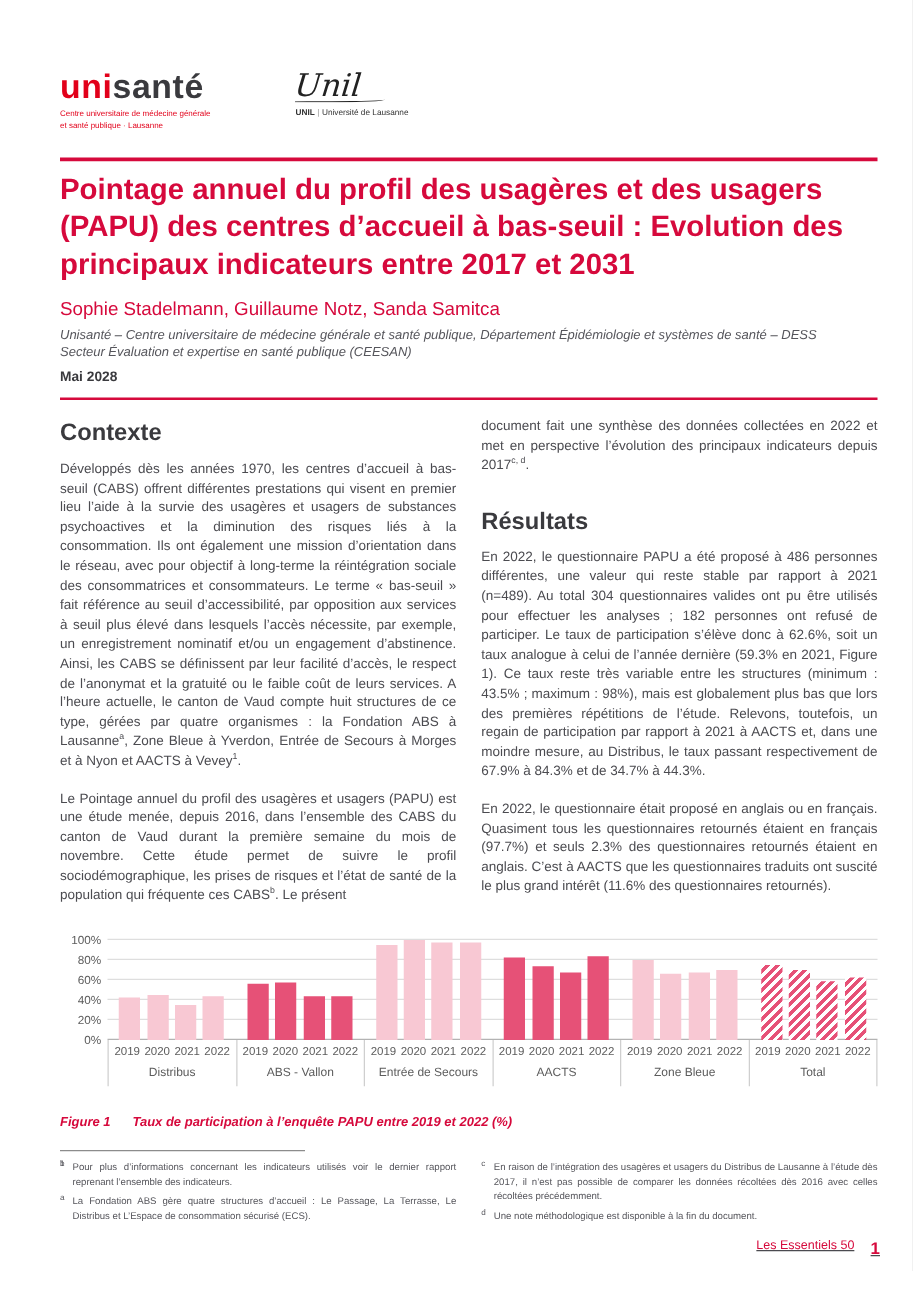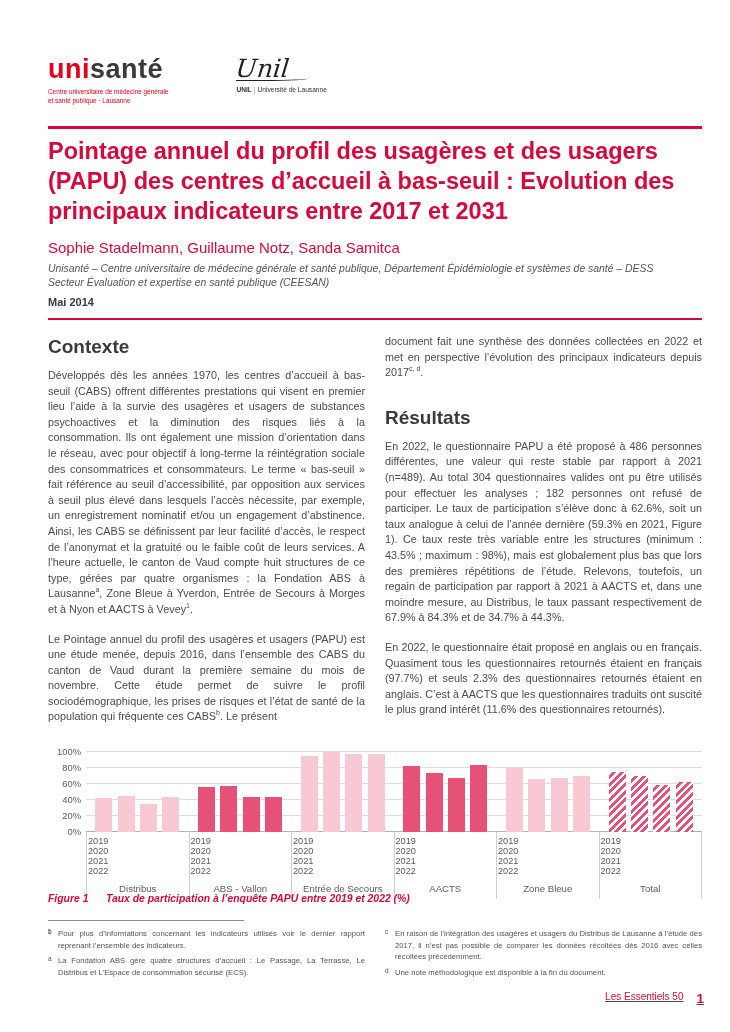--- a/index.html
+++ b/index.html
@@ -45,21 +45,21 @@
   .plot { position:relative; height:80px; }
   .grid { position:absolute; left:0; right:0; height:1px; background:#dedede; }
   .grid.zero { background:#b3b3b3; }
   .ylab { position:absolute; right:100%; margin-right:5px; width:34px; text-align:right; white-space:nowrap; }
   .groups { position:absolute; left:0; right:0; top:0; bottom:0; display:flex; }
   .group { flex:1; display:flex; align-items:flex-end; justify-content:space-evenly; padding:0 4px; }
   .bar { width:17px; }
   .xaxis { display:flex; border-bottom:0; }
   .xcell { flex:1; border-right:1px solid #cfcfcf; }
   .xcell:first-child { border-left:1px solid #cfcfcf; }
-  .years { display:flex; justify-content:space-evenly; padding:4px 1px 3px; font-size:9.2px;flex-direction:column; }
+  .years { display:flex; justify-content:space-evenly; padding:4px 1px 3px; font-size:9.2px; }
   .gname { text-align:center; padding:4px 0 5px; font-size:9.6px; }
   
   .figcap { position:absolute; top:893px; left:48px; color:#d6093c;
     font-size:10.4px; font-weight:700; font-style:italic; display:flex; }
   .figcap .fl { width:58px; }
   .fn-divider { position:absolute; top:920px; left:48px; width:196px; height:1px; background:#8c8c8c; }
   .footnotes { position:absolute; top:928px; left:48px; width:654px; display:flex; gap:20px; }
   .fncol { width:317px; }
   .fn { position:relative; padding-left:10px; font-size:7.7px; line-height:1.5; color:#55555b; margin-bottom:4px; text-align:justify; }
   .fn > sup { position:absolute; left:0; top:-1px; font-size:6.5px; }
@@ -88,21 +88,21 @@
   </div>
 
   <div class="rule rule1"></div>
 
   <h1 class="title">Pointage annuel du profil des usagères et des usagers (PAPU) des centres d’accueil à bas-seuil : Evolution des principaux indicateurs entre 2017 et 2031</h1>
   <div class="authors">Sophie Stadelmann, Guillaume Notz, Sanda Samitca</div>
   <div class="affil">
     <div>Unisanté – Centre universitaire de médecine générale et santé publique, Département Épidémiologie et systèmes de santé – DESS</div>
     <div>Secteur Évaluation et expertise en santé publique (CEESAN)</div>
   </div>
-  <div class="docdate">Mai 2014</div>
+  <div class="docdate">Mai 2028</div>
   <div class="rule rule2"></div>
 
   <div class="columns">
     <div class="col">
       <h2 class="sect">Contexte</h2>
       <p><span>Développés dès les années 1970, les centres d’accueil à bas-seuil (CABS) offrent différentes prestations qui visent en premier lieu l’aide à la survie des usagères et usagers de substances psychoactives et la diminution des risques liés à la consommation. Ils ont également une mission d’orientation dans le réseau, avec pour objectif à long-terme la réintégration sociale des consommatrices et consommateurs. Le terme « bas-seuil » fait référence au seuil d’accessibilité, par opposition aux services à seuil plus élevé dans lesquels l’accès nécessite, par exemple, un enregistrement nominatif et/ou un engagement d’abstinence. Ainsi, les CABS se définissent par leur facilité d’accès, le respect de l’anonymat et la gratuité ou le faible coût de leurs services. A l’heure actuelle, le canton de Vaud compte huit structures de ce type, gérées par quatre organismes : la Fondation ABS à Lausanne</span><sup>a</sup><span>, Zone Bleue à Yverdon, Entrée de Secours à Morges et à Nyon et AACTS à Vevey</span><sup>1</sup><span>.</span></p>
       <p><span>Le Pointage annuel du profil des usagères et usagers (PAPU) est une étude menée, depuis 2016, dans l’ensemble des CABS du canton de Vaud durant la première semaine du mois de novembre. Cette étude permet de suivre le profil sociodémographique, les prises de risques et l’état de santé de la population qui fréquente ces CABS</span><sup>b</sup><span>. Le présent</span></p>
     </div>
     <div class="col rescol">
       <p><span>document fait une synthèse des données collectées en 2022 et met en perspective l’évolution des principaux indicateurs depuis 2017</span><sup>c, d</sup><span>.</span></p>

